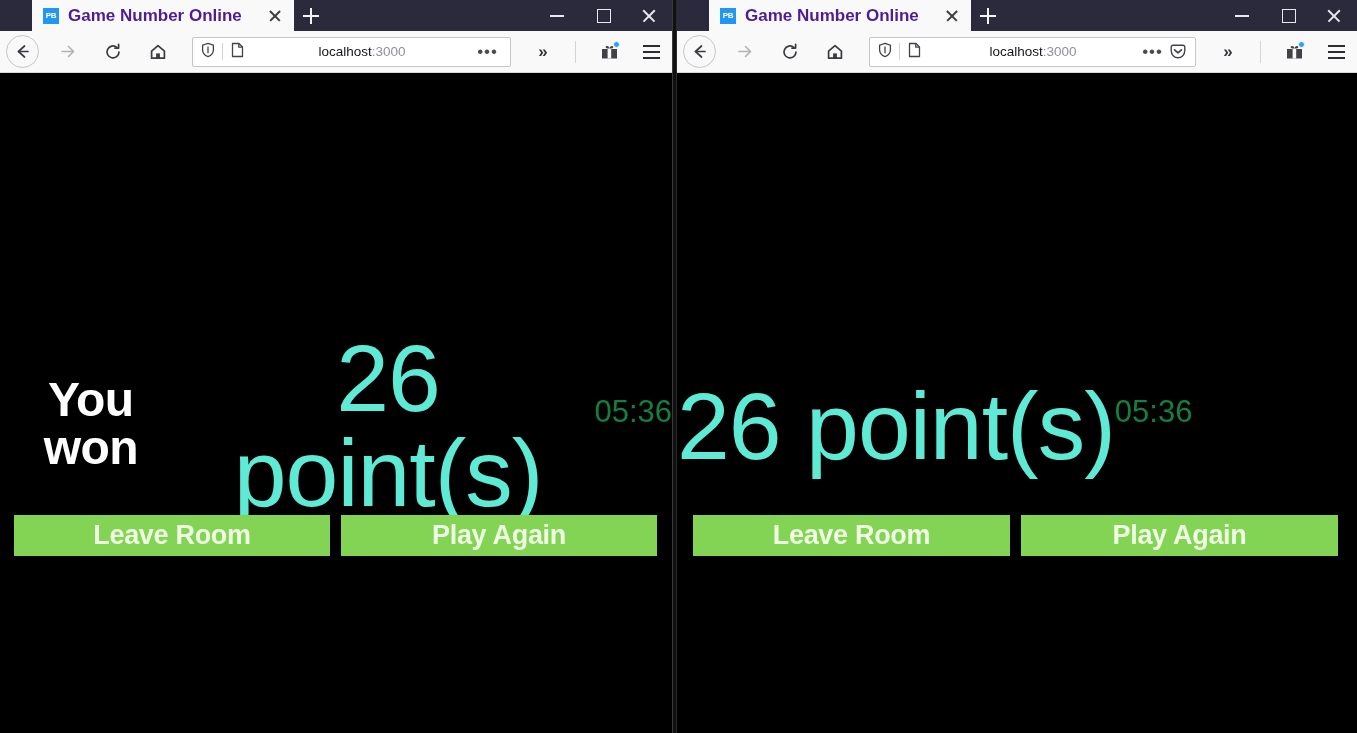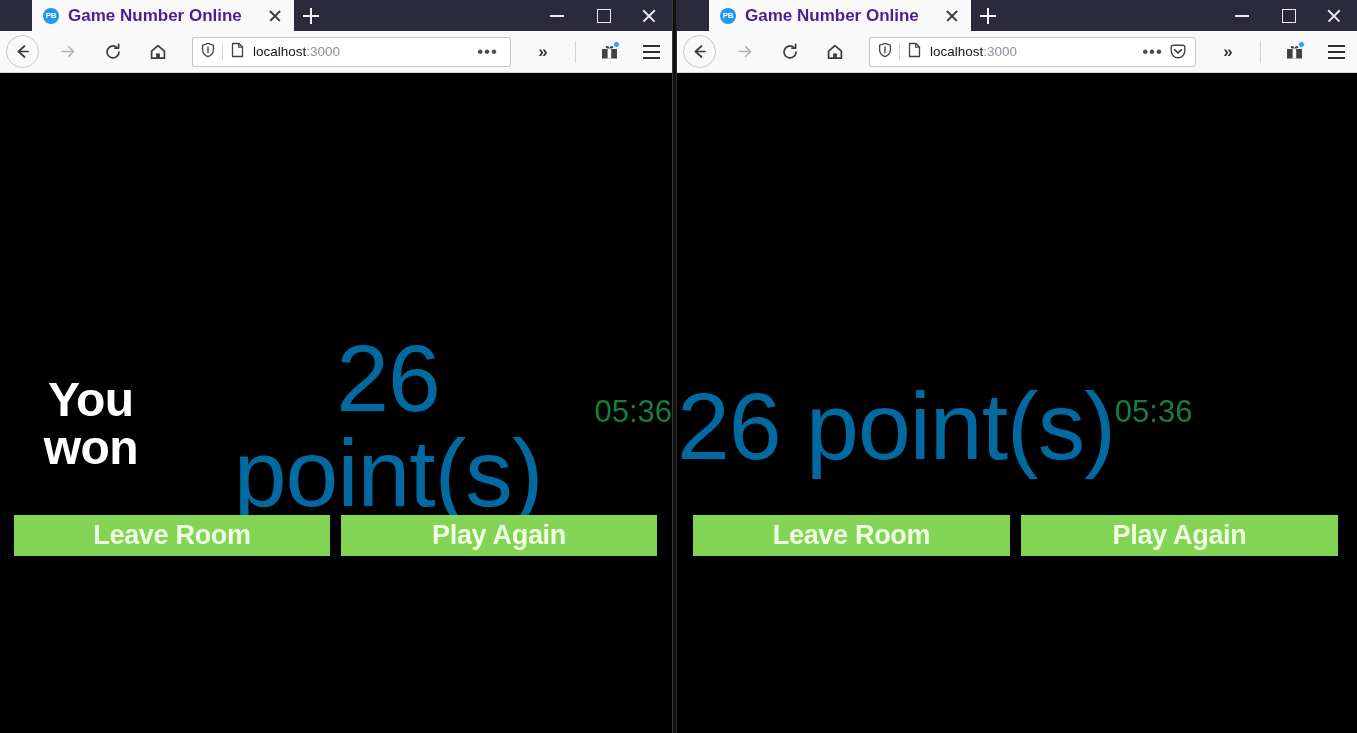--- a/index.html
+++ b/index.html
@@ -23,21 +23,21 @@
     position: relative; flex: 0 0 31px;
   }
   .tabstrip .pre-space { width: 32px; height:31px; }
   .tab {
     height: 31px; display: flex; align-items: center; gap: 9px;
     background: #f9f9fa; padding: 0 9px 0 11px; min-width: 0;
     position: relative;
   }
   .tab.active { background: #f9f9fa; }
   .tab .favicon {
-    width: 16px; height: 16px; background: #2196f3; border-radius: 8px;
+    width: 16px; height: 16px; background: #2196f3; border-radius: 0;
     color: #fff; font-size: 8px; font-weight: bold; line-height: 16px;
     text-align: center; letter-spacing: -0.4px; flex: 0 0 16px;
     font-family: "Liberation Sans", sans-serif;
   }
   .tab .tab-title {
     font-size: 17px; color: #4c1d95; white-space: nowrap;
     overflow: hidden; text-overflow: ellipsis; font-weight: bold;
   }
   .tab .tab-close {
     margin-left: 14px; width: 20px; height: 20px; position: relative; flex:0 0 20px;
@@ -63,21 +63,21 @@
   .wc-max::before { content:""; position:absolute; left:17px; top:9px; width:12px; height:12px; border:1.6px solid #e8e8ee; }
   .wc-close::before, .wc-close::after {
     content:""; position:absolute; left:15px; top:15px; width:16px; height:1.6px; background:#e8e8ee;
   }
   .wc-close::before { transform: rotate(45deg); }
   .wc-close::after  { transform: rotate(-45deg); }
 
   
   .navbar {
     height: 42px; background: #f9f9fa; display: flex; align-items: center;
-    padding: 0 6px; gap: 12px; border-bottom: 1px solid #d7d7db; flex: 0 0 42px;
+    padding: 0 6px; gap: 12px; border-bottom: 1px solid #d7d7db; flex: 0 0 42px; text-align: center;
   }
   .navbtn {
     width: 33px; height: 33px; display: flex; align-items: center; justify-content: center;
     border-radius: 50%; flex: 0 0 33px;
   }
   .navbtn.back { border: 1px solid #c6c6cb; }
   .navbtn svg { display:block; }
 
   .urlbar {
     flex: 1 1 auto; height: 30px; background: #fff; border: 1px solid #c5c5ca;
@@ -110,21 +110,21 @@
   
   .page {
     flex: 1 1 auto; background: #000; position: relative; overflow: hidden;
     display: flex; flex-direction: row; align-items: center;
   }
   .result-title {
     color: #ffffff; font-weight: bold; font-size: 48px; line-height: 1;
     margin-top: 42px; letter-spacing: -0.5px; text-align:center;
   }
   .points {
-    color: #0369a1; font-size: 95px; line-height: 1; font-weight: normal;
+    color: #5eead4; font-size: 95px; line-height: 1; font-weight: normal;
     margin-top: 46px; letter-spacing: -1px; text-align:center;
   }
   .timer {
     color: #15803d; font-size: 31px; line-height: 1; margin-top: 16px; text-align:center;
   }
   .buttons {
     position: absolute; left: 0; right: 0; display: flex; gap: 11px;
     padding: 0 15px;
   }
   .window.left  .buttons { top: 442px; padding: 0 15px 0 14px; }

